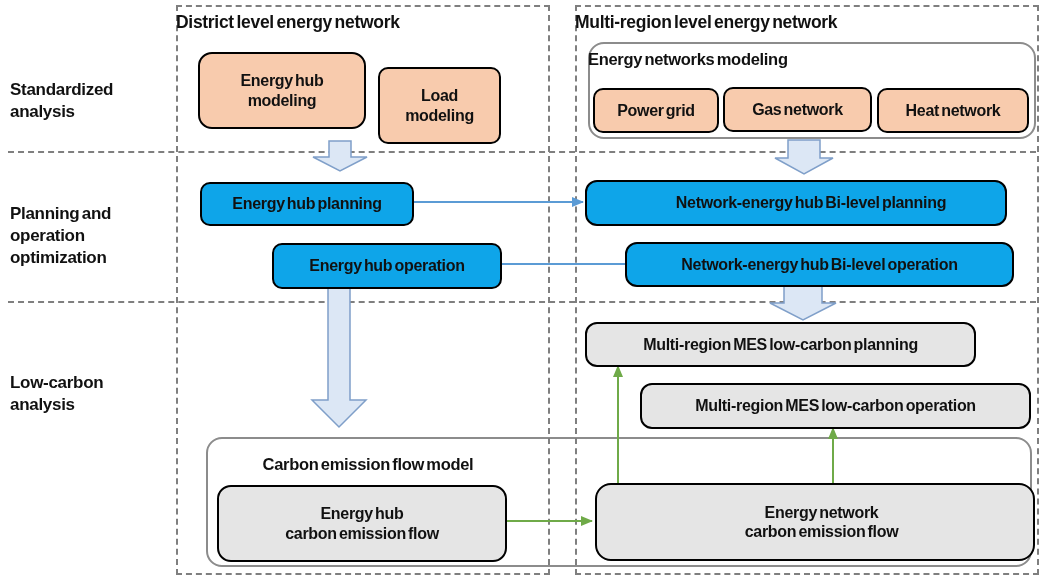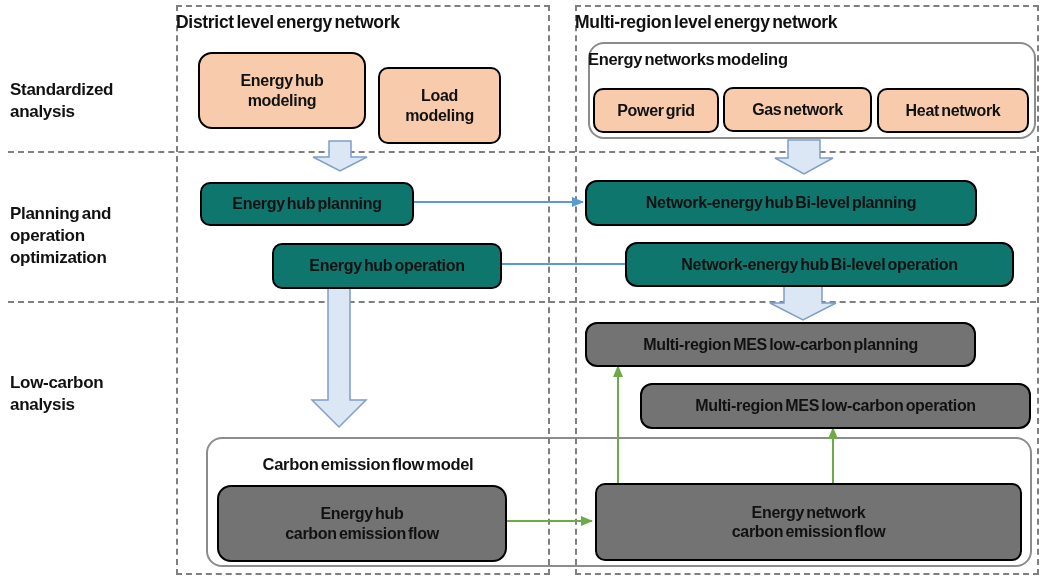--- a/index.html
+++ b/index.html
@@ -11,22 +11,22 @@
   .container-box{position:absolute;background:#ffffff;border:2px solid #8c8c8c;border-radius:16px;z-index:1;}
   .dashed-rect{position:absolute;border:2px dashed #7f7f7f;z-index:2;}
   .dashed-hline{position:absolute;height:0;border-top:2px dashed #7f7f7f;z-index:2;}
   svg.arrows{position:absolute;left:0;top:0;width:1042px;height:578px;z-index:3;}
   .box{
     position:absolute;display:flex;align-items:center;justify-content:center;
     text-align:center;background:#fff;border:2.5px solid #000;border-radius:12px;
     white-space:pre-line;line-height:1.2;font-size:16px;z-index:4;
   }
   .orange{background:#f8cbad;}
-  .blue{background:#0f766e;}
-  .green{background:#737373;}
+  .blue{background:#0ea5e9;}
+  .green{background:#e5e5e5;}
   .label{position:absolute;text-align:left;white-space:pre-line;z-index:4;}
   .col-title{font-size:17.5px;line-height:1.2;}
   .row-label{font-size:17px;line-height:1.3;}
   .container-label{font-size:16.5px;}
 </style>
 </head>
 <body>
 
 <div id="canvas">
 
@@ -77,25 +77,25 @@
   <div class="box orange" style="left:378px;top:67px;width:119px;height:73px;border-radius:10px;">Load
 modeling</div>
 
   <div class="label container-label" style="left:588px;top:50px;width:444px;">Energy networks modeling</div>
   <div class="box orange" style="left:593px;top:88px;width:122px;height:41px;border-radius:10px;">Power grid</div>
   <div class="box orange" style="left:723px;top:87px;width:145px;height:41px;border-radius:10px;">Gas network</div>
   <div class="box orange" style="left:877px;top:88px;width:148px;height:41px;border-radius:10px;">Heat network</div>
 
   <div class="box blue" style="left:200px;top:182px;width:210px;height:40px;border-radius:10px;">Energy hub planning</div>
   <div class="box blue" style="left:272px;top:243px;width:226px;height:42px;border-radius:10px;">Energy hub operation</div>
-  <div class="box blue" style="left:585px;top:180px;width:388px;height:42px;border-radius:12px;">Network-energy hub Bi-level planning</div>
+  <div class="box blue" style="left:585px;top:180px;width:388px;height:42px;border-radius:12px;padding-left:30px;">Network-energy hub Bi-level planning</div>
   <div class="box blue" style="left:625px;top:242px;width:385px;height:41px;border-radius:12px;">Network-energy hub Bi-level operation</div>
 
   <div class="box green" style="left:585px;top:322px;width:387px;height:41px;border-radius:12px;">Multi-region MES low-carbon planning</div>
   <div class="box green" style="left:640px;top:383px;width:387px;height:42px;border-radius:12px;">Multi-region MES low-carbon operation</div>
 
   <div class="label container-label" style="left:218px;top:455px;width:300px;text-align:center;">Carbon emission flow model</div>
   <div class="box green" style="left:217px;top:485px;width:286px;height:73px;border-radius:14px;">Energy hub
 carbon emission flow</div>
-  <div class="box green" style="left:595px;top:483px;width:423px;height:74px;border-radius:10px;">Energy network
+  <div class="box green" style="left:595px;top:483px;width:423px;height:74px;border-radius:16px;padding-left:13px;">Energy network
 carbon emission flow</div>
 
 </div>
 
 </body></html>

